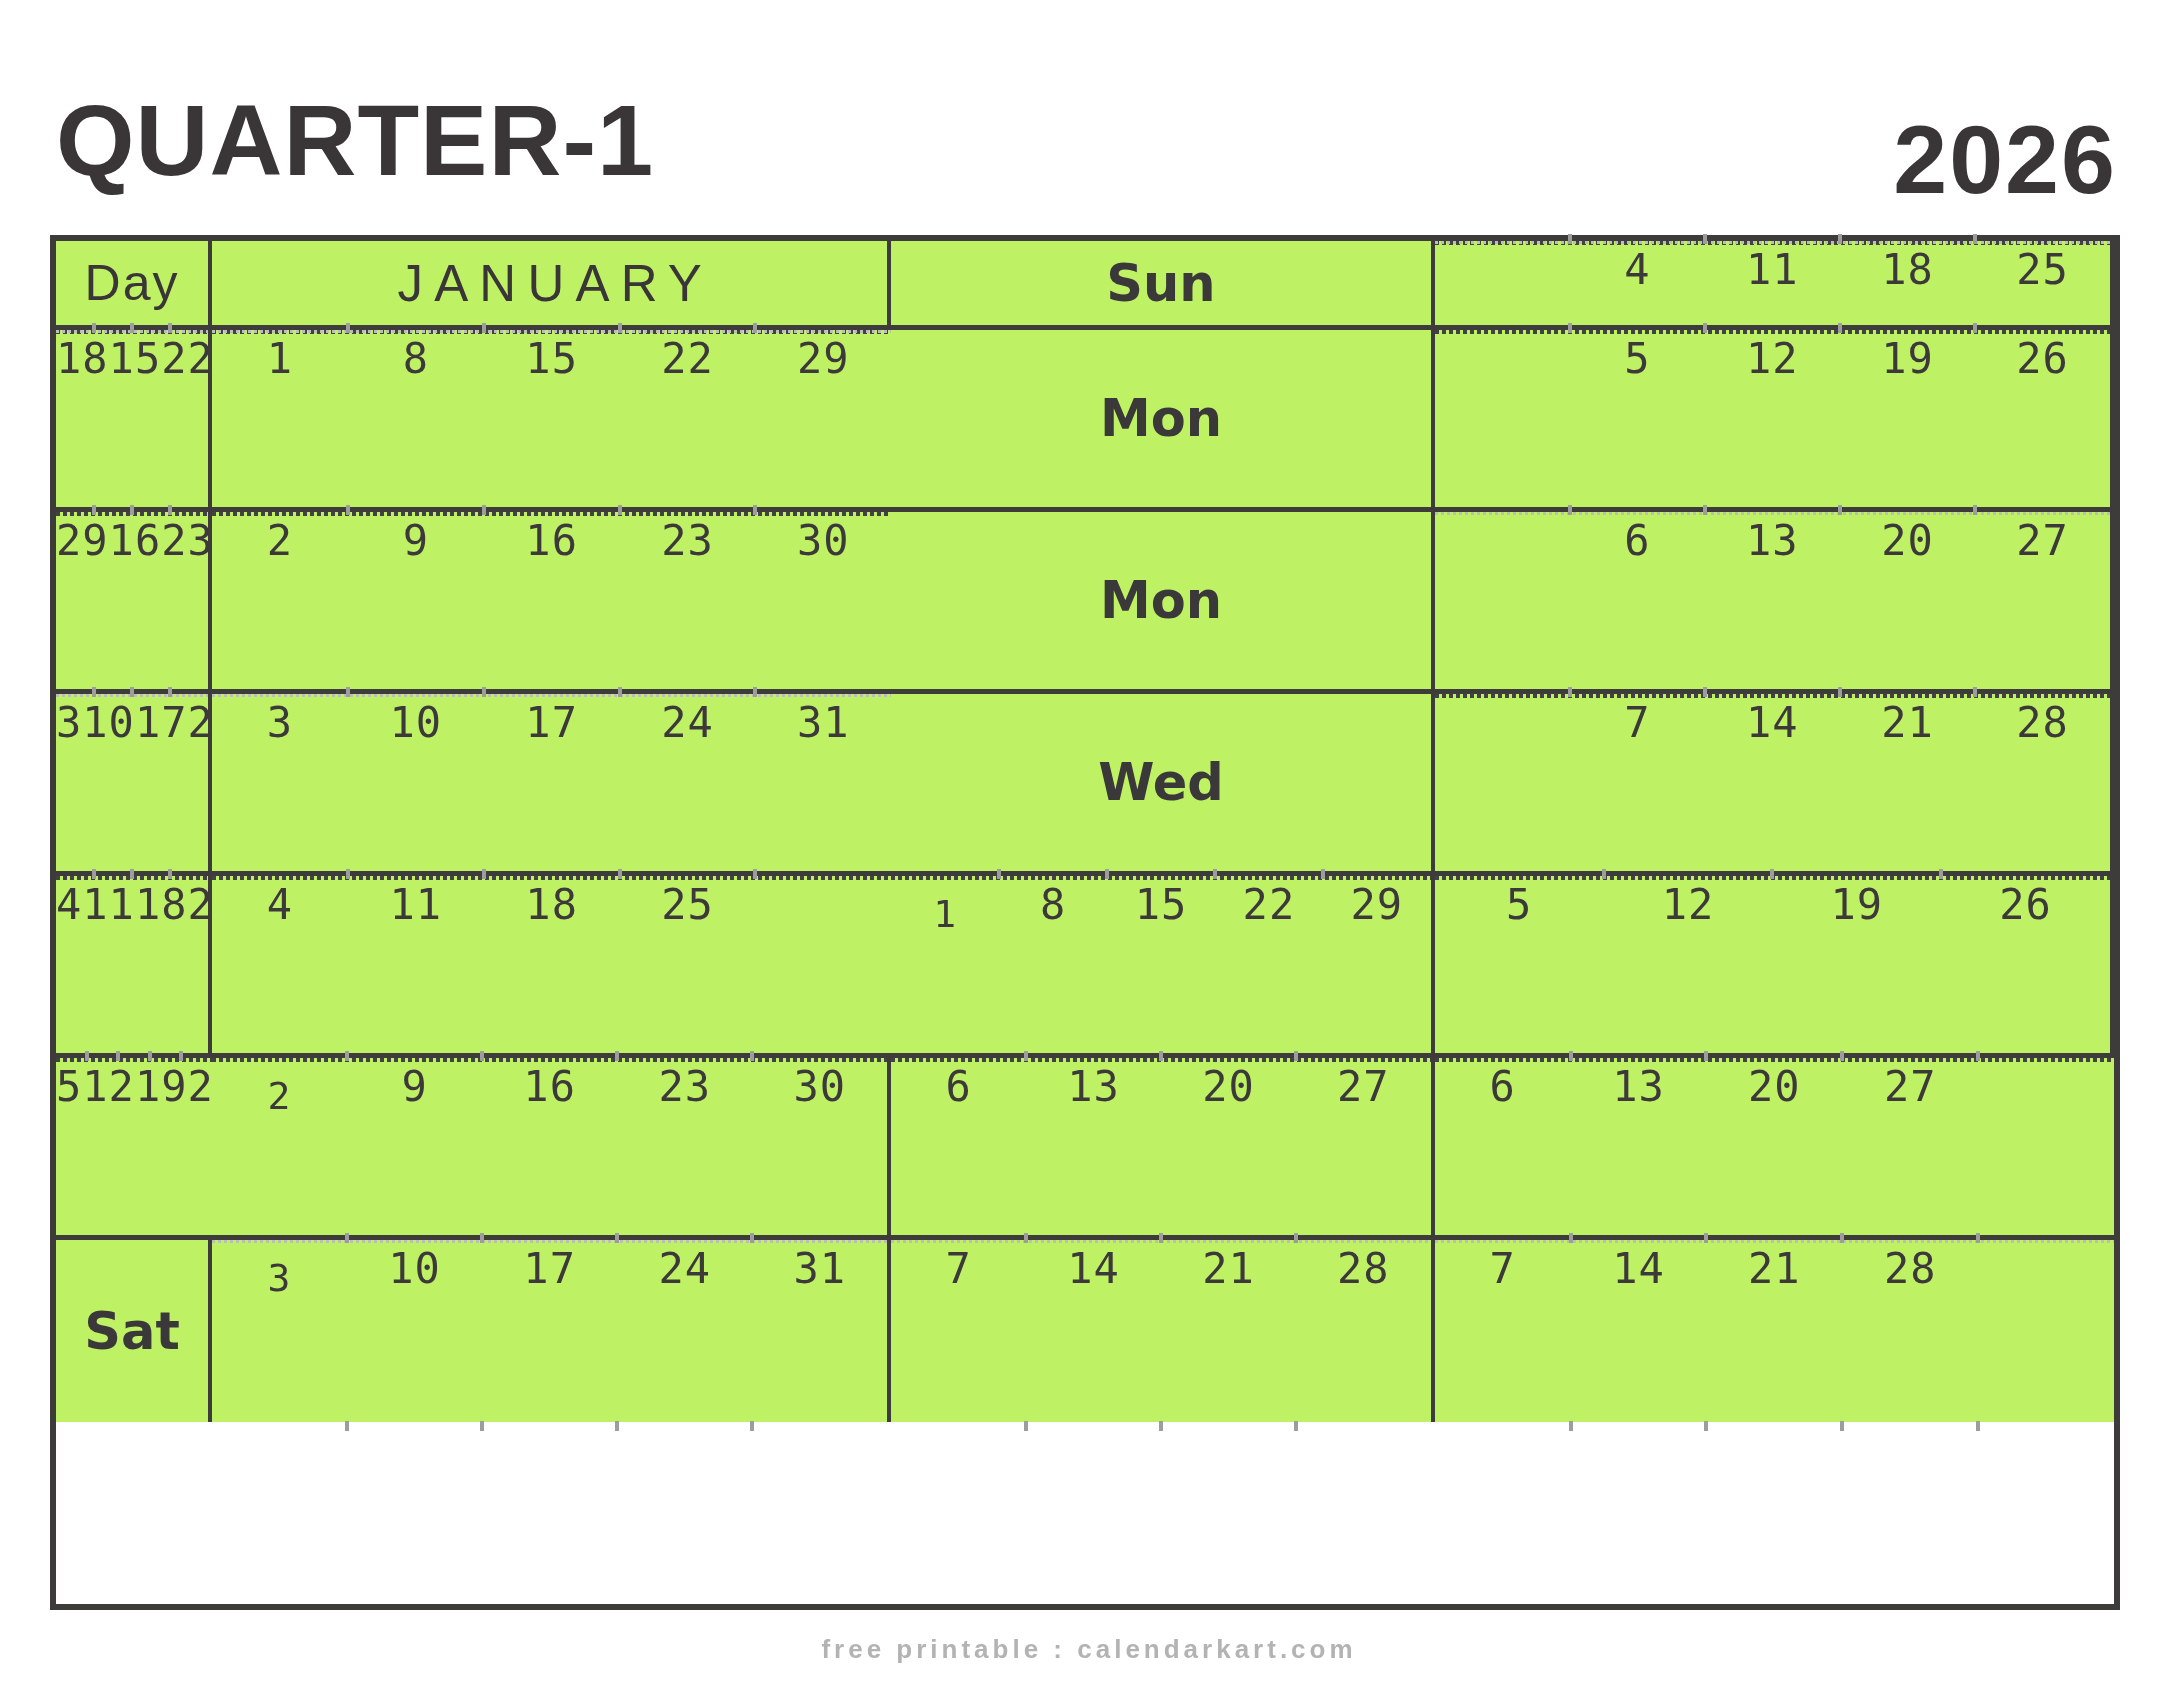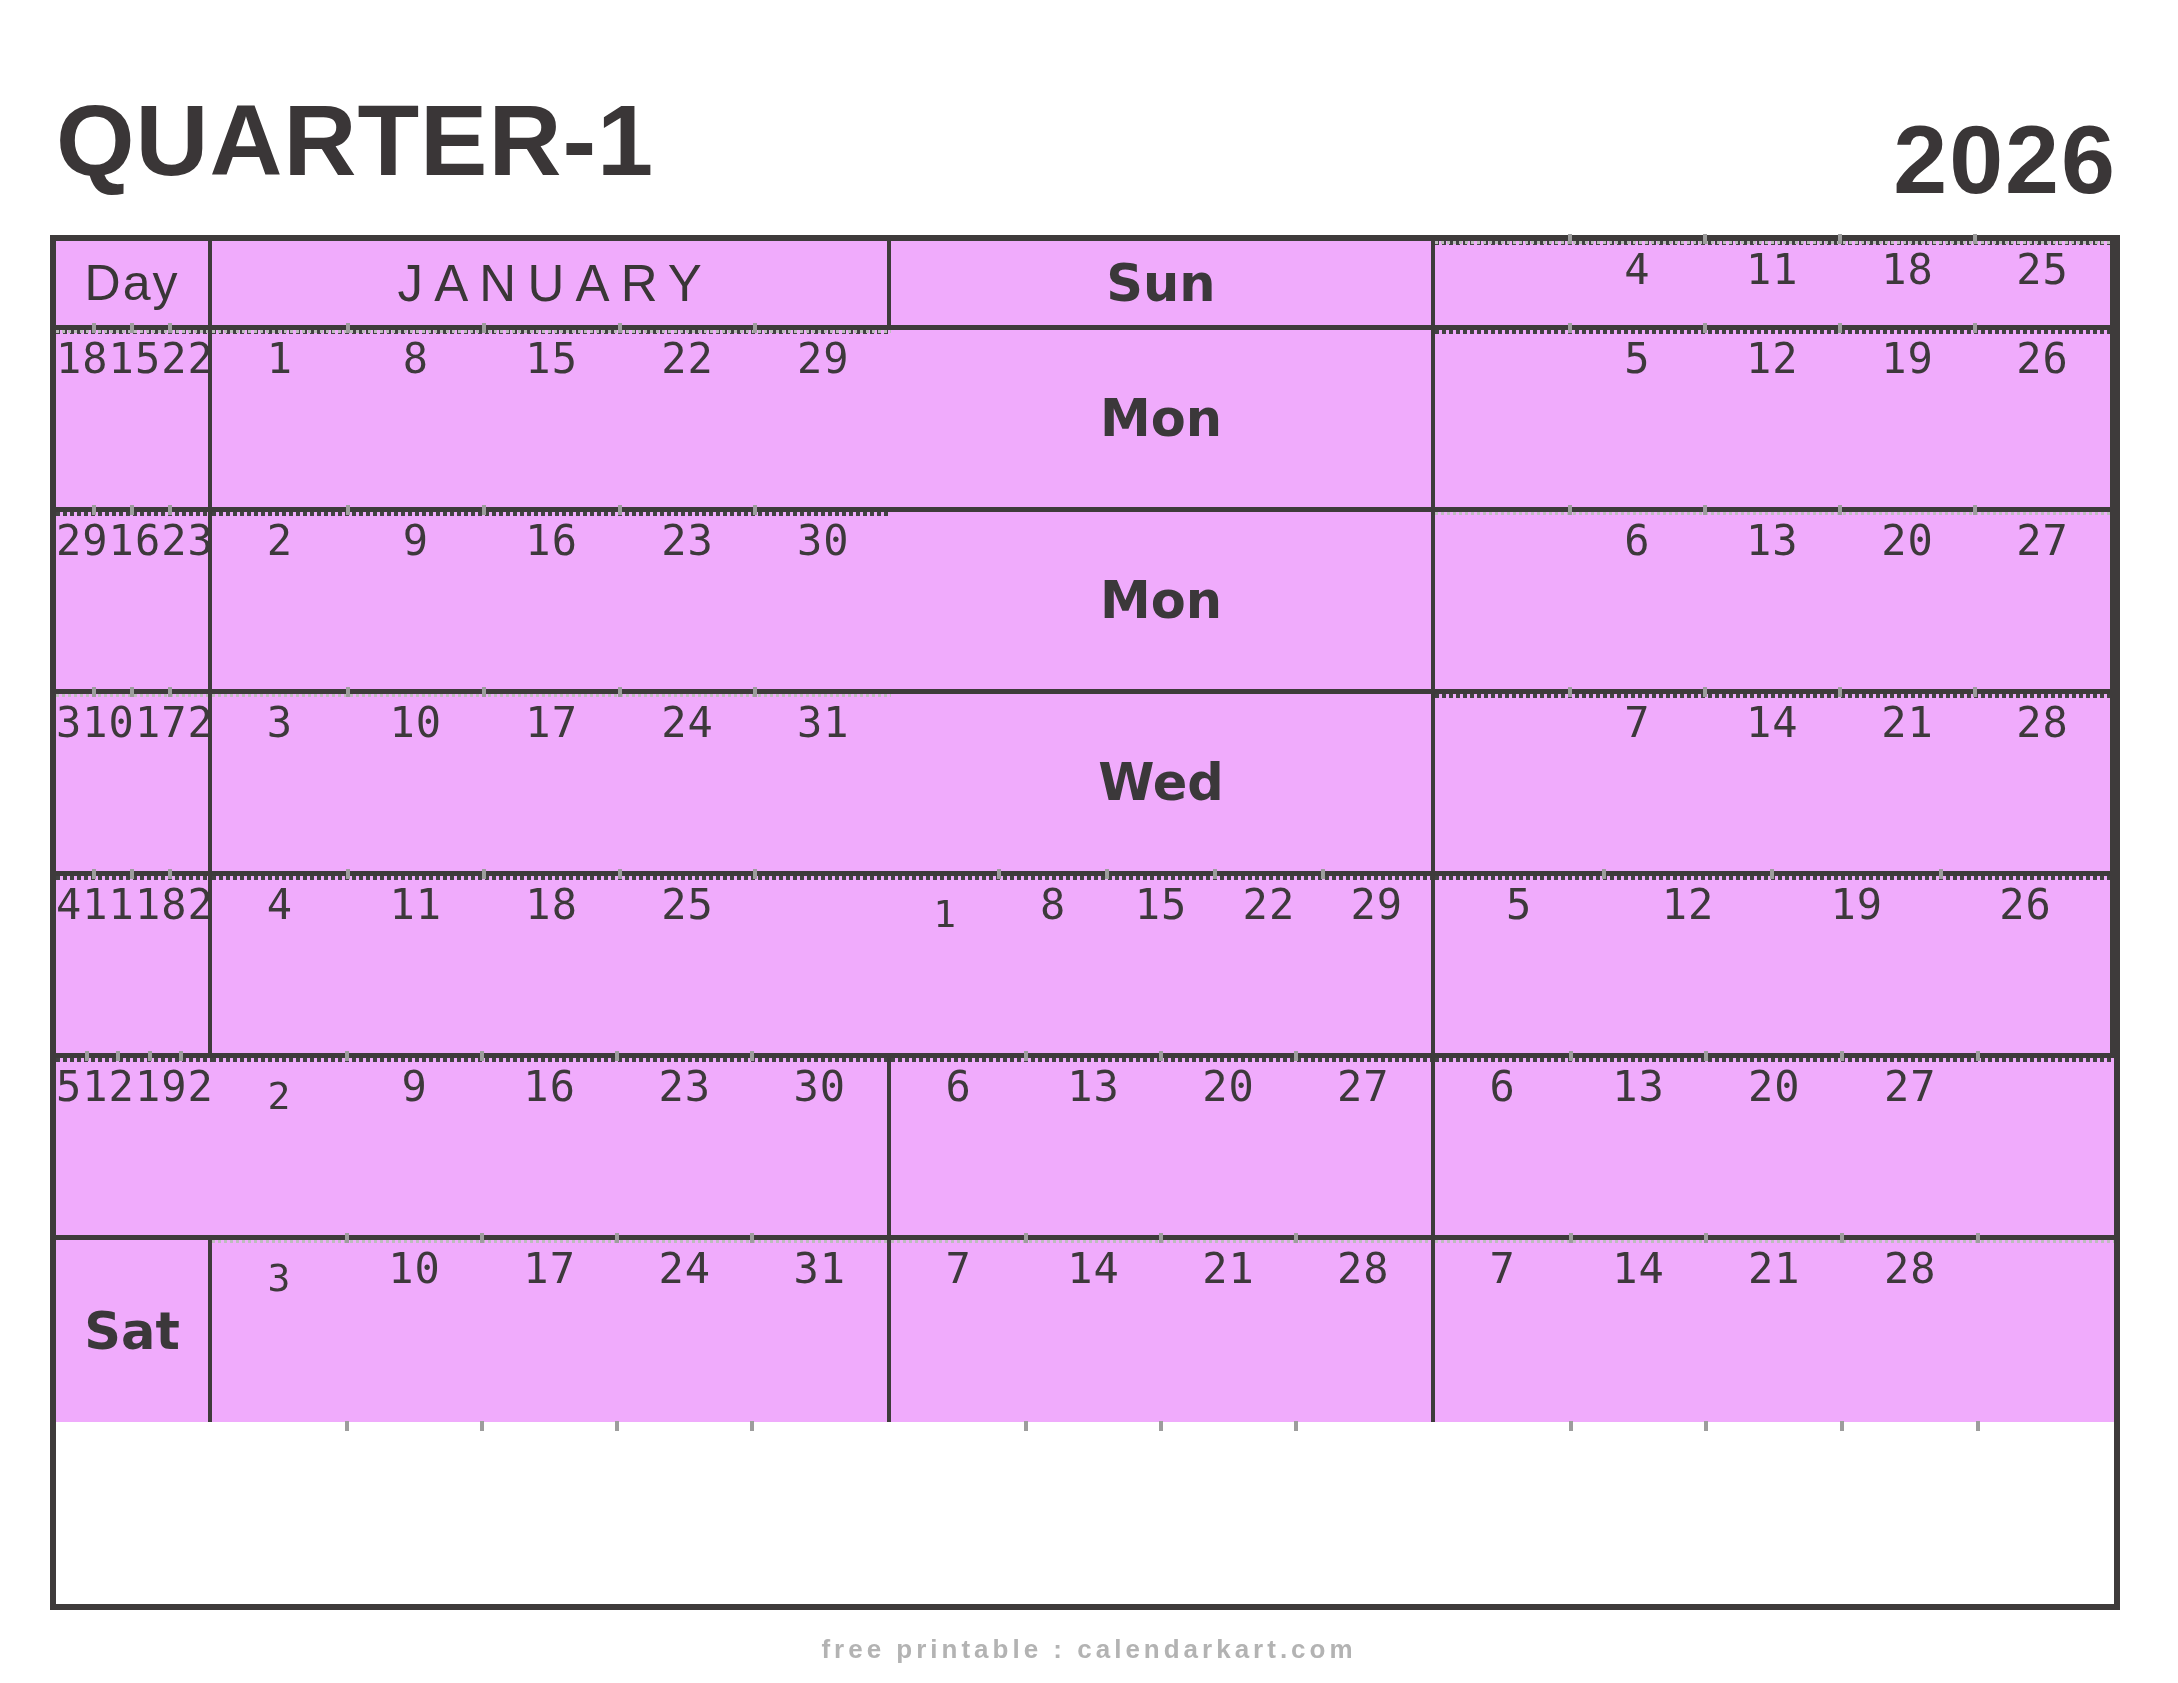--- a/index.html
+++ b/index.html
@@ -11,21 +11,21 @@
   .page-title { position:absolute; left:56px; top:87px; font-size:101px; font-weight:700;
                 letter-spacing:1px; color:var(--ink); line-height:1.05; }
   .year-label { position:absolute; right:61px; top:95px; font-size:97px; font-weight:700;
                 letter-spacing:2px; color:var(--ink); line-height:1.0;margin-top:16px; }
 
   .cal-grid { position:absolute; left:50px; top:235px; width:2070px; height:1375px;
               border:6px solid var(--border); background:#fff;
               display:grid; grid-template-columns:156px 5fr 4fr 5fr;
               grid-template-rows:89px repeat(7, 1fr); }
 
-  .cell { position:relative; background:#f0abfc; }
+  .cell { position:relative; background:#bef264; }
   .cr { border-right:4px solid var(--border); }
   .rb { border-bottom:5px solid var(--border); }
 
   .hdr { display:flex; align-items:center; justify-content:center; }
   .day-hdr { font-size:50px; letter-spacing:2px; color:var(--ink); }
   .month-hdr { font-size:51px; letter-spacing:0.22em; color:var(--ink); text-indent:0.22em; }
 
   .day-cell { display:flex; align-items:center; justify-content:center;
               font-family:"DejaVu Sans", sans-serif; font-weight:700;
               font-size:51px; color:#3b383a; }

